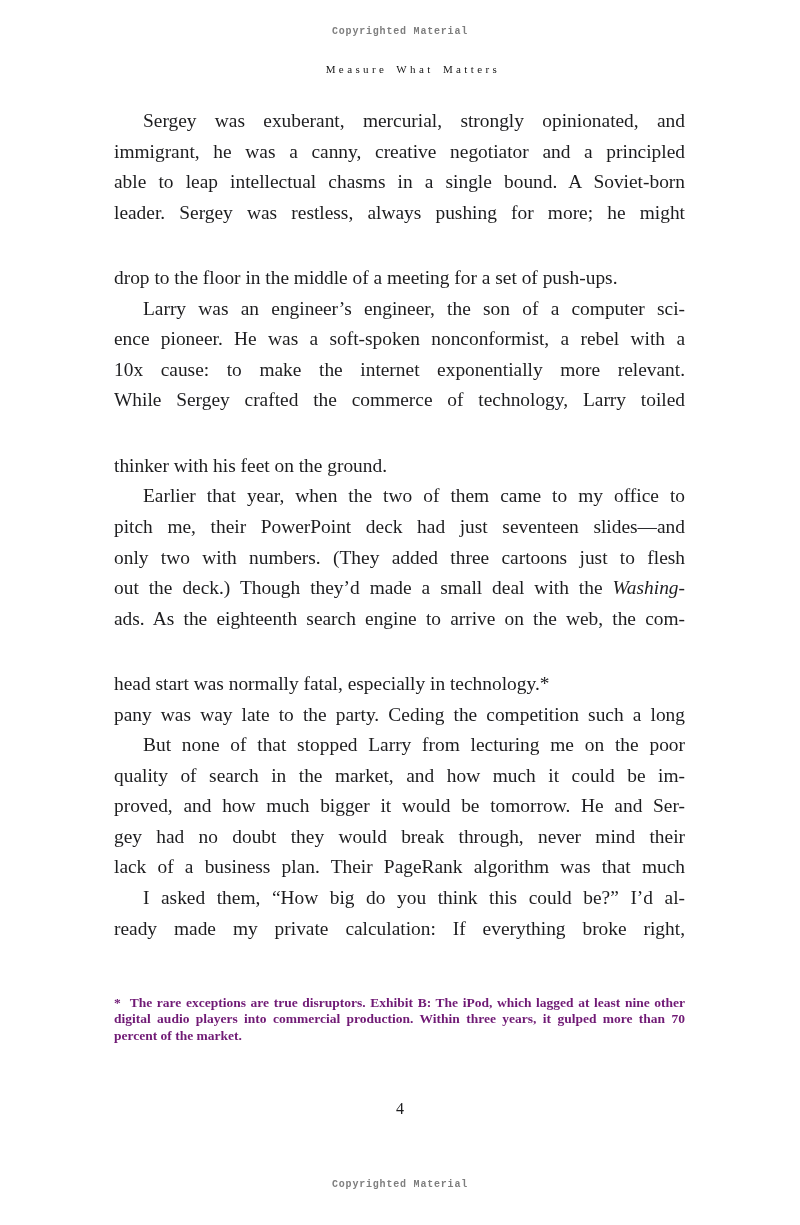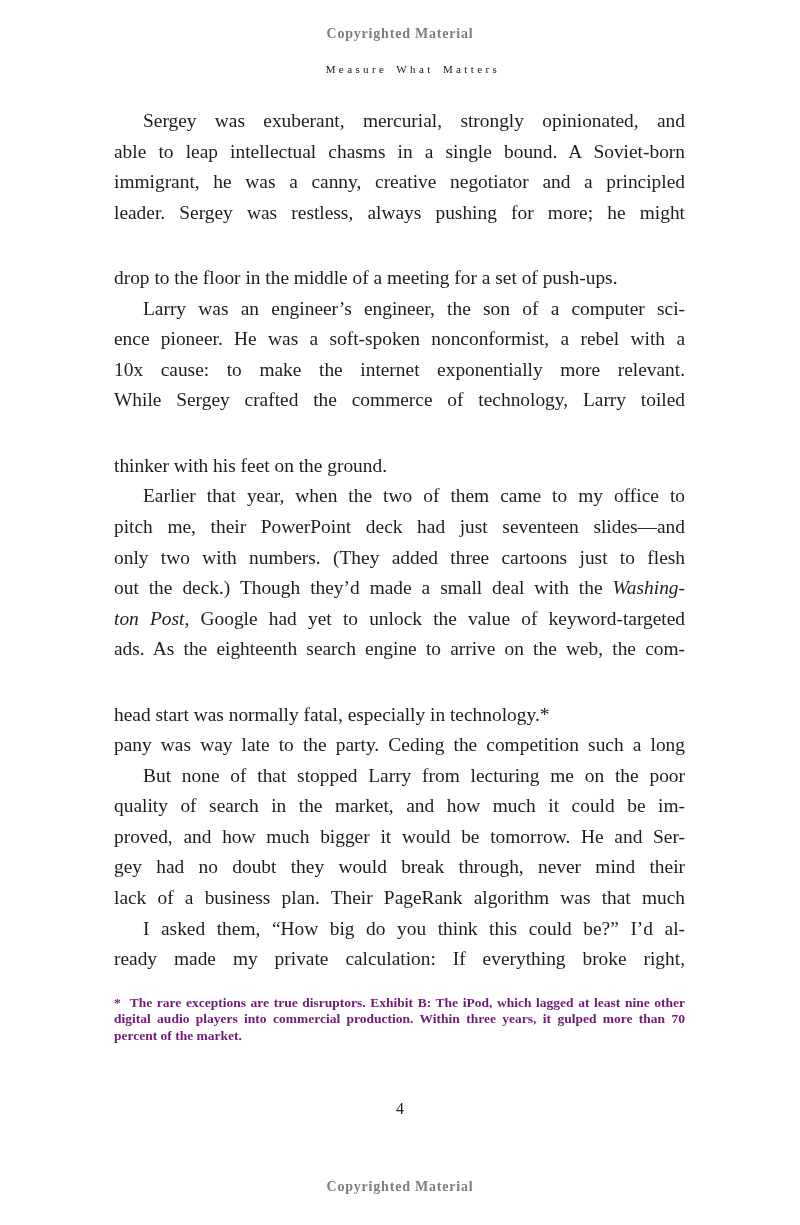--- a/index.html
+++ b/index.html
@@ -10,23 +10,23 @@
     background: #ffffff;
     font-family: "Liberation Serif", serif;
     color: var(--text-color, #1d1d1f);
     overflow: hidden;
   }
   .copyright {
     position: absolute;
     left: 0;
     width: 100%;
     text-align: center;
-    font-family: Liberation Serif, serif;
+    font-family: Liberation Mono, monospace;
     font-weight: bold;
-    font-size: 14px;
+    font-size: 10px;
     letter-spacing: 0.8px;
     color: var(--muted-gray, #7e7e7e);
   }
   .copyright.top { top: 26px; }
   .copyright.bottom { top: 1179px; }
   .running-head {
     position: absolute;
     top: 63px;
     left: 0;
     width: 100%;
@@ -74,34 +74,33 @@
 </head>
 <body>
 
 <div class="page">
   <div class="copyright top">Copyrighted Material</div>
 
   <div class="running-head">Measure What Matters</div>
 
   <div class="body-text">
       <div class="line first"><span>Sergey was exuberant, mercurial, strongly opinionated, and</span></div>
+      <div class="line"><span>immigrant, he was a canny, creative negotiator and a principled</span></div>
       <div class="line"><span>able to leap intellectual chasms in a single bound. A Soviet-born</span></div>
-      <div class="line"><span>immigrant, he was a canny, creative negotiator and a principled</span></div>
       <div class="line"><span>leader. Sergey was restless, always pushing for more; he might</span></div>
       <div class="line last"><span>drop to the floor in the middle of a meeting for a set of push-ups.</span></div>
       <div class="line first"><span>Larry was an engineer’s engineer, the son of a computer sci-</span></div>
       <div class="line"><span>ence pioneer. He was a soft-spoken nonconformist, a rebel with a</span></div>
       <div class="line"><span>10x cause: to make the internet exponentially more relevant.</span></div>
       <div class="line"><span>While Sergey crafted the commerce of technology, Larry toiled</span></div>
       <div class="line last"><span>thinker with his feet on the ground.</span></div>
       <div class="line first"><span>Earlier that year, when the two of them came to my office to</span></div>
       <div class="line"><span>pitch me, their PowerPoint deck had just seventeen slides—and</span></div>
       <div class="line"><span>only two with numbers. (They added three cartoons just to flesh</span></div>
       <div class="line"><span>out the deck.) Though they’d made a small deal with the </span><span class="it">Washing-</span></div>
-      <div class="line"><span class="it">ton Post,</span><span> Google had yet to unlock the value of keyword-targeted</span></div>
       <div class="line"><span>ads. As the eighteenth search engine to arrive on the web, the com-</span></div>
       <div class="line last"><span>head start was normally fatal, especially in technology.*</span></div>
       <div class="line"><span>pany was way late to the party. Ceding the competition such a long</span></div>
       <div class="line first"><span>But none of that stopped Larry from lecturing me on the poor</span></div>
       <div class="line"><span>quality of search in the market, and how much it could be im-</span></div>
       <div class="line"><span>proved, and how much bigger it would be tomorrow. He and Ser-</span></div>
       <div class="line"><span>gey had no doubt they would break through, never mind their</span></div>
       <div class="line"><span>lack of a business plan. Their PageRank algorithm was that much</span></div>
       <div class="line first"><span>I asked them, “How big do you think this could be?” I’d al-</span></div>
       <div class="line"><span>ready made my private calculation: If everything broke right,</span></div>

